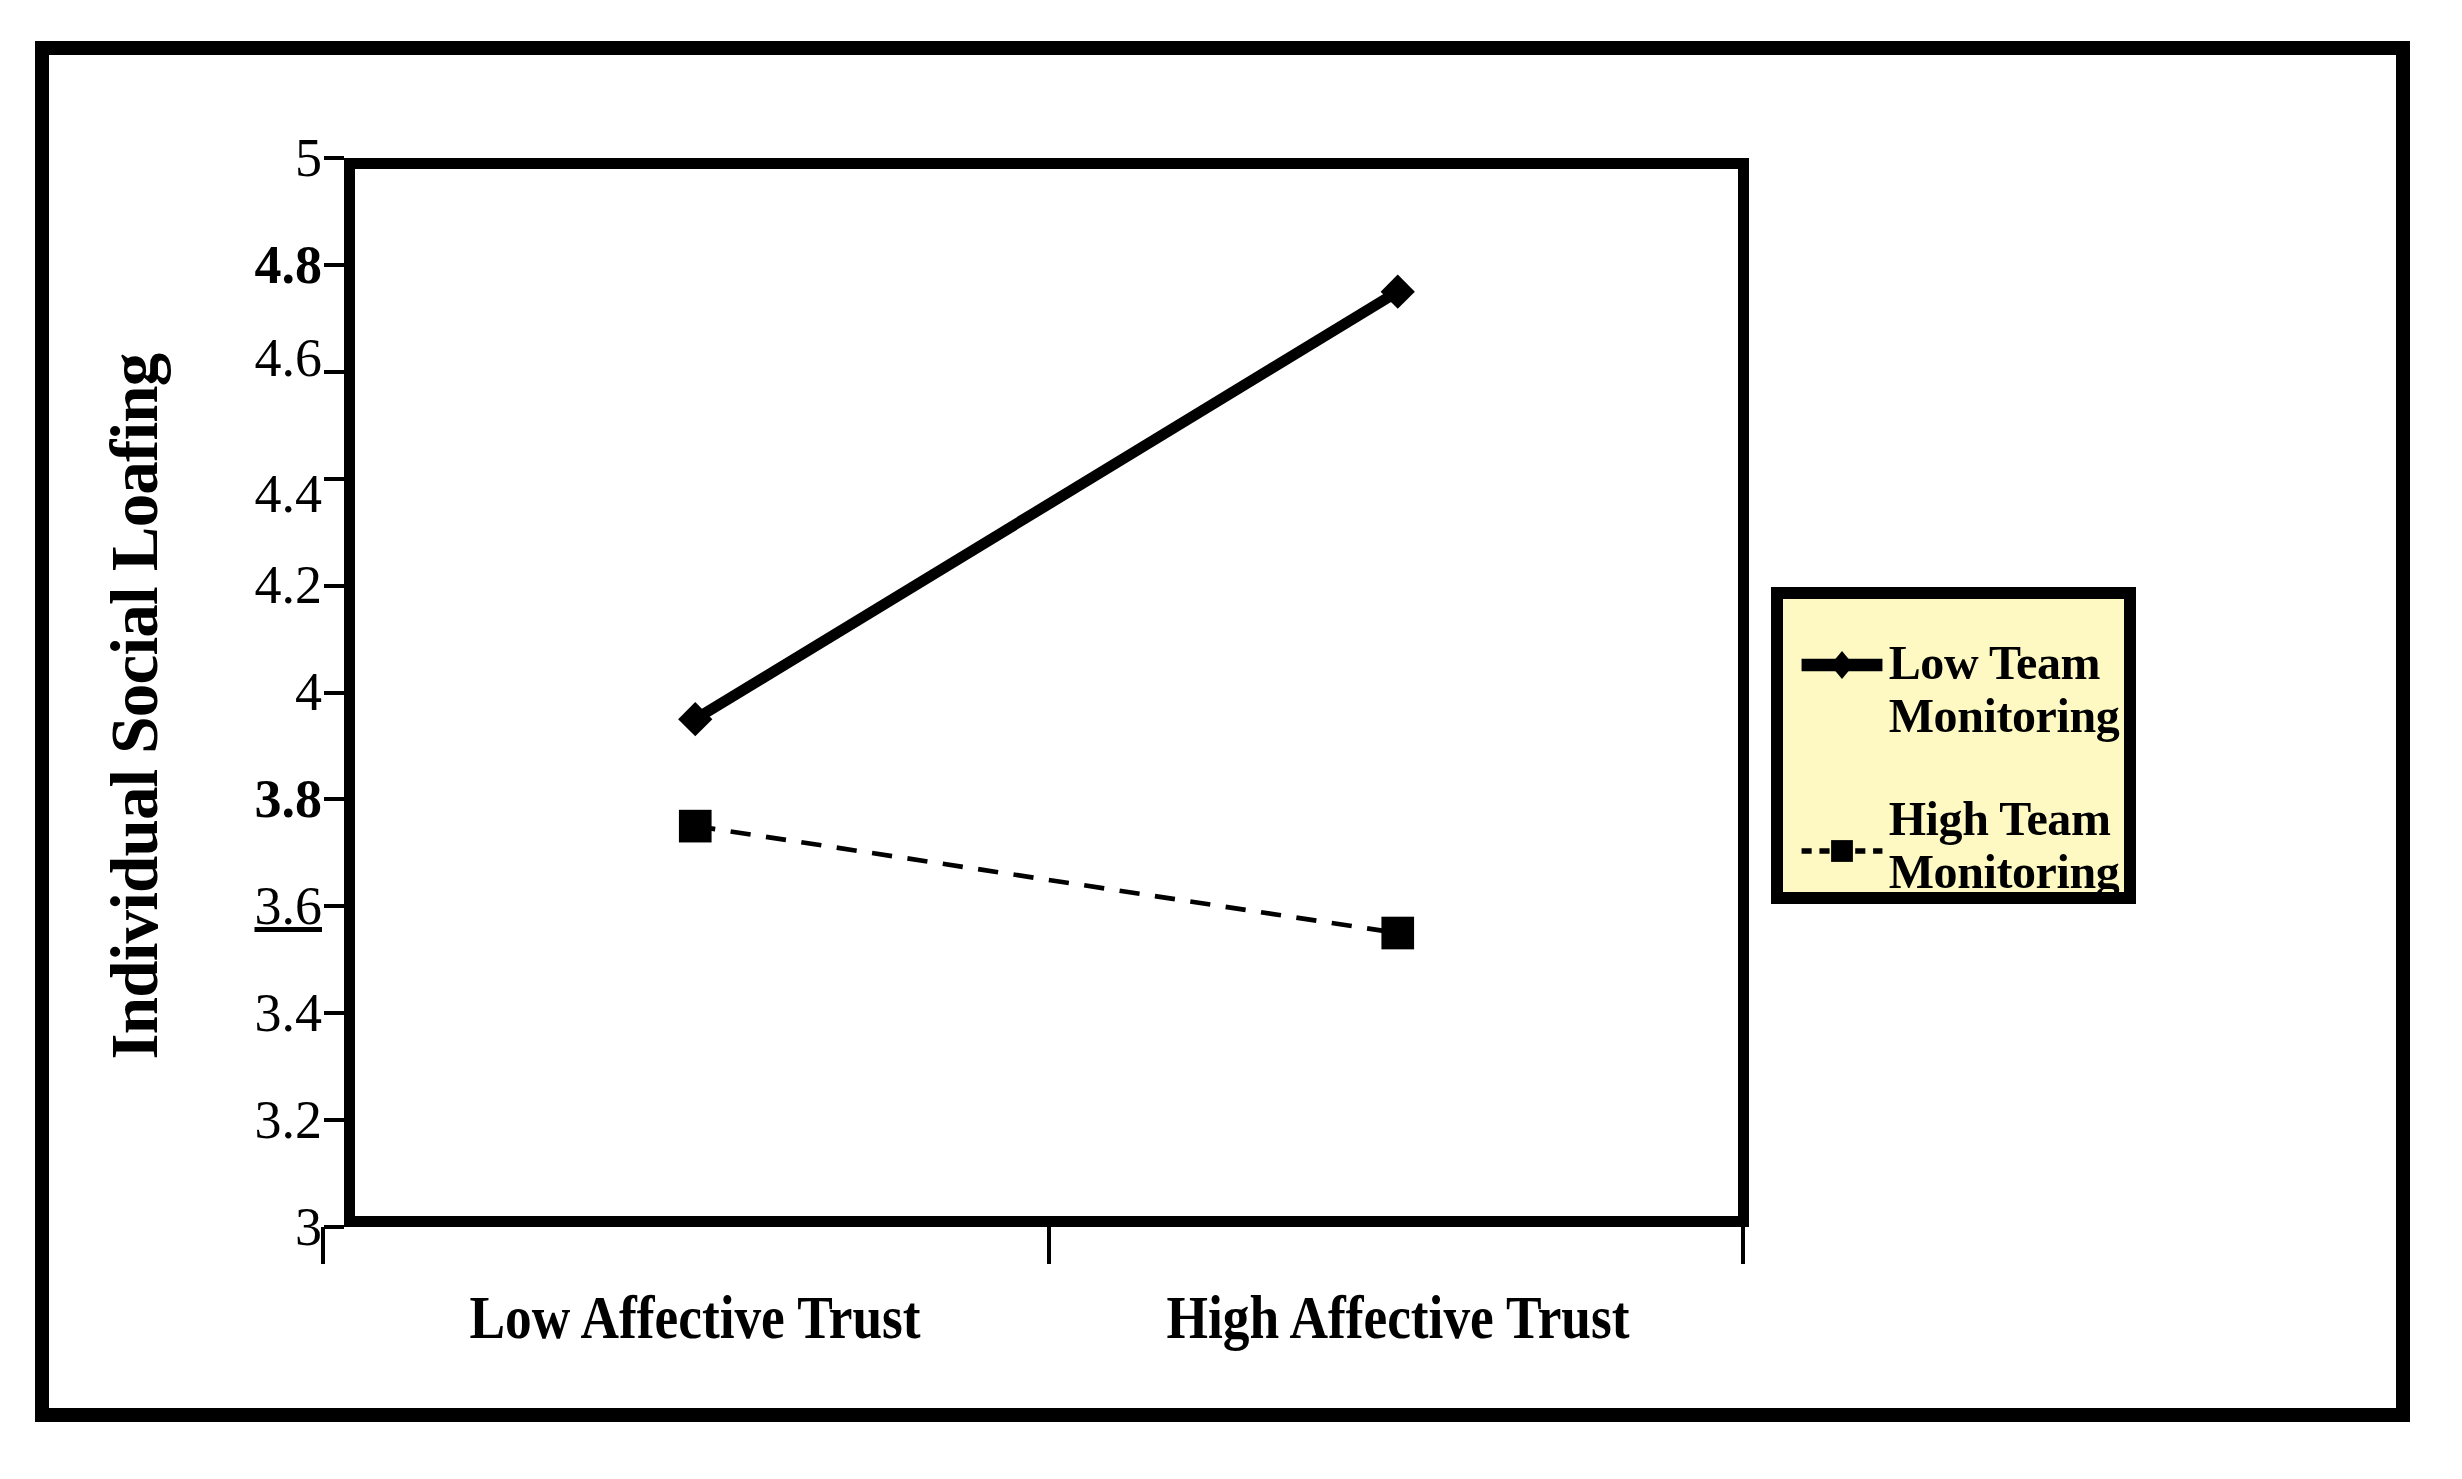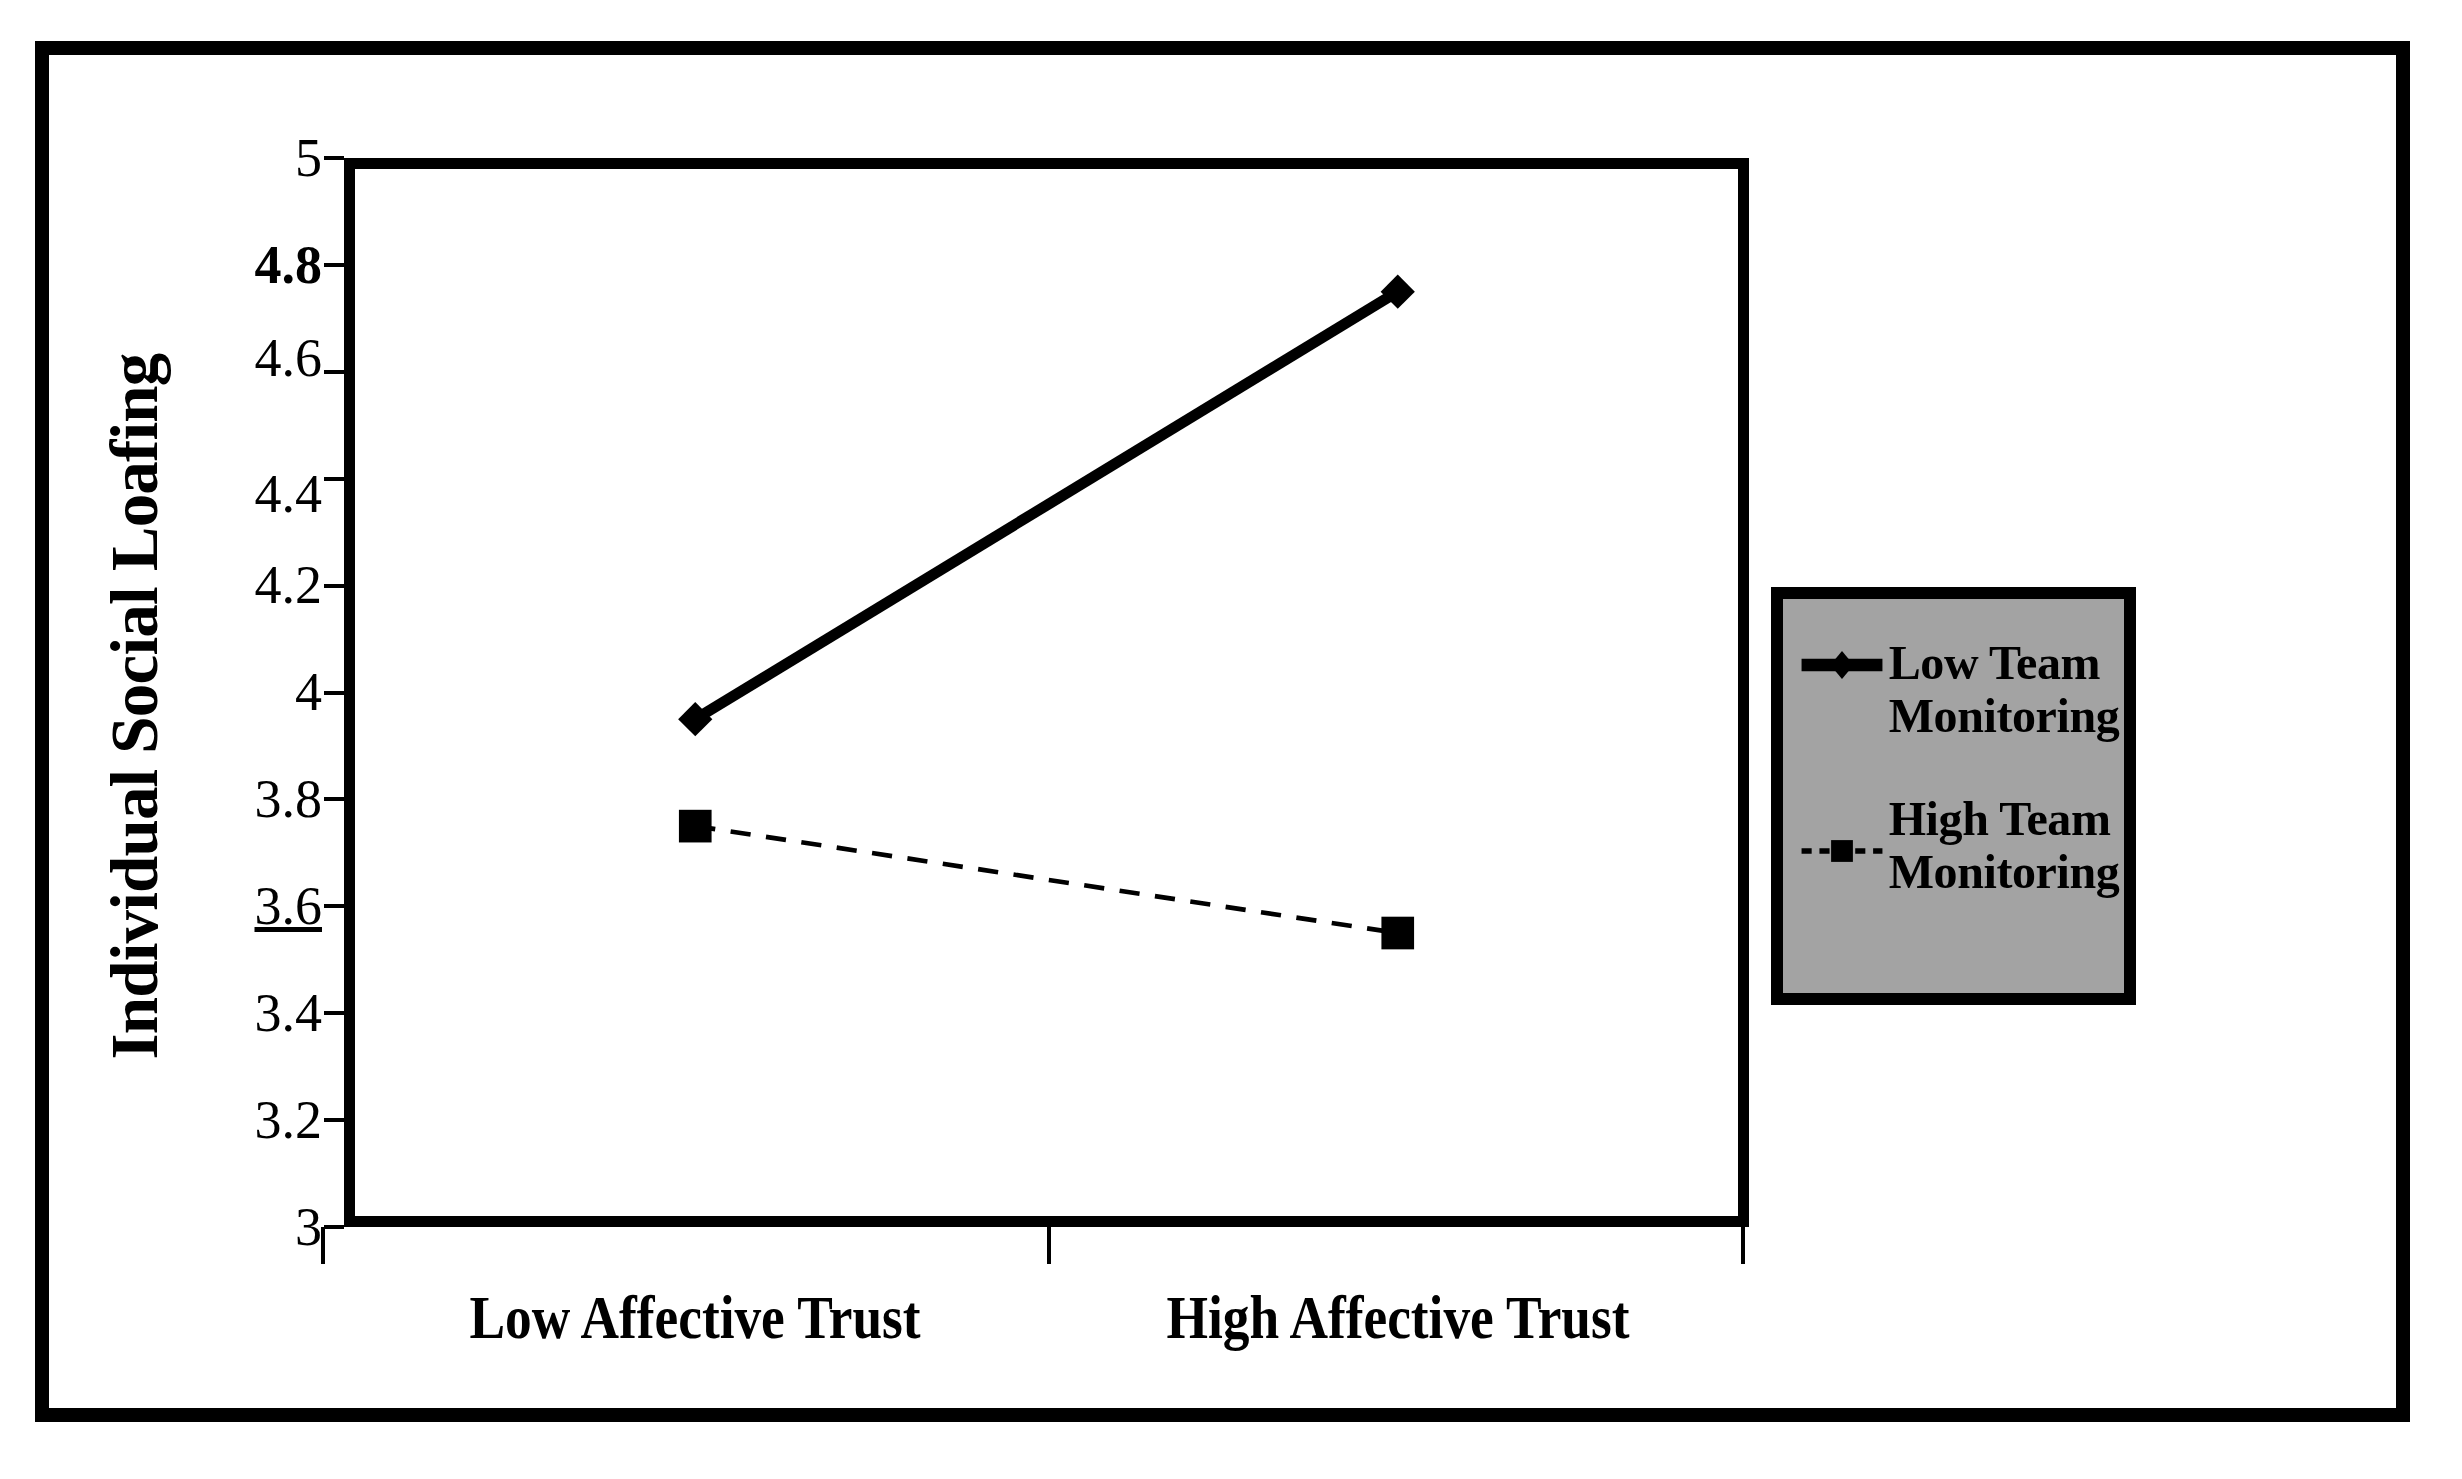--- a/index.html
+++ b/index.html
@@ -109,24 +109,24 @@
     white-space: nowrap;
     transform: translateX(-50%) scaleX(0.86);
     transform-origin: center top;
   }
   
   #legend-box {
     position: absolute;
     left: 1771px;
     top: 587px;
     width: 365px;
-    height: 418px;
+    height: 317px;
     border: 12.4px solid #000000;
     box-sizing: border-box;
-    background: #a3a3a3;
+    background: #fef9c3;
   }
   .legend-entry {
     position: absolute;
     left: 17px;
     width: 326px;
     display: flex;
     align-items: flex-start;
   }
   #legend-entry-0 { top: 37px; }
   #legend-entry-1 { top: 193px; align-items: center; }
@@ -157,21 +157,21 @@
 
   <div id="y-axis-title">Individual Social Loafing</div>
 
   <div id="y-tick-labels">
       <div class="y-tick-label" style="top: 0px;">5</div>
       <div class="y-tick-label" style="top: 107px; font-weight: bold;">4.8</div>
       <div class="y-tick-label" style="top: 200px;">4.6</div>
       <div class="y-tick-label" style="top: 321px; margin-top: 15px;">4.4</div>
       <div class="y-tick-label" style="top: 427px;">4.2</div>
       <div class="y-tick-label" style="top: 534px;">4</div>
-      <div class="y-tick-label" style="top: 641px;">3.8</div>
+      <div class="y-tick-label" style="top: 641px; font-weight: bold;">3.8</div>
       <div class="y-tick-label" style="top: 748px; text-decoration: underline;">3.6</div>
       <div class="y-tick-label" style="top: 855px;">3.4</div>
       <div class="y-tick-label" style="top: 962px;">3.2</div>
       <div class="y-tick-label" style="top: 1069px;">3</div>
     </div>
 
   <div id="plot-area"></div>
 
   <svg id="plot-svg" viewBox="0 0 1807 1375" preserveAspectRatio="none">
       <g>

